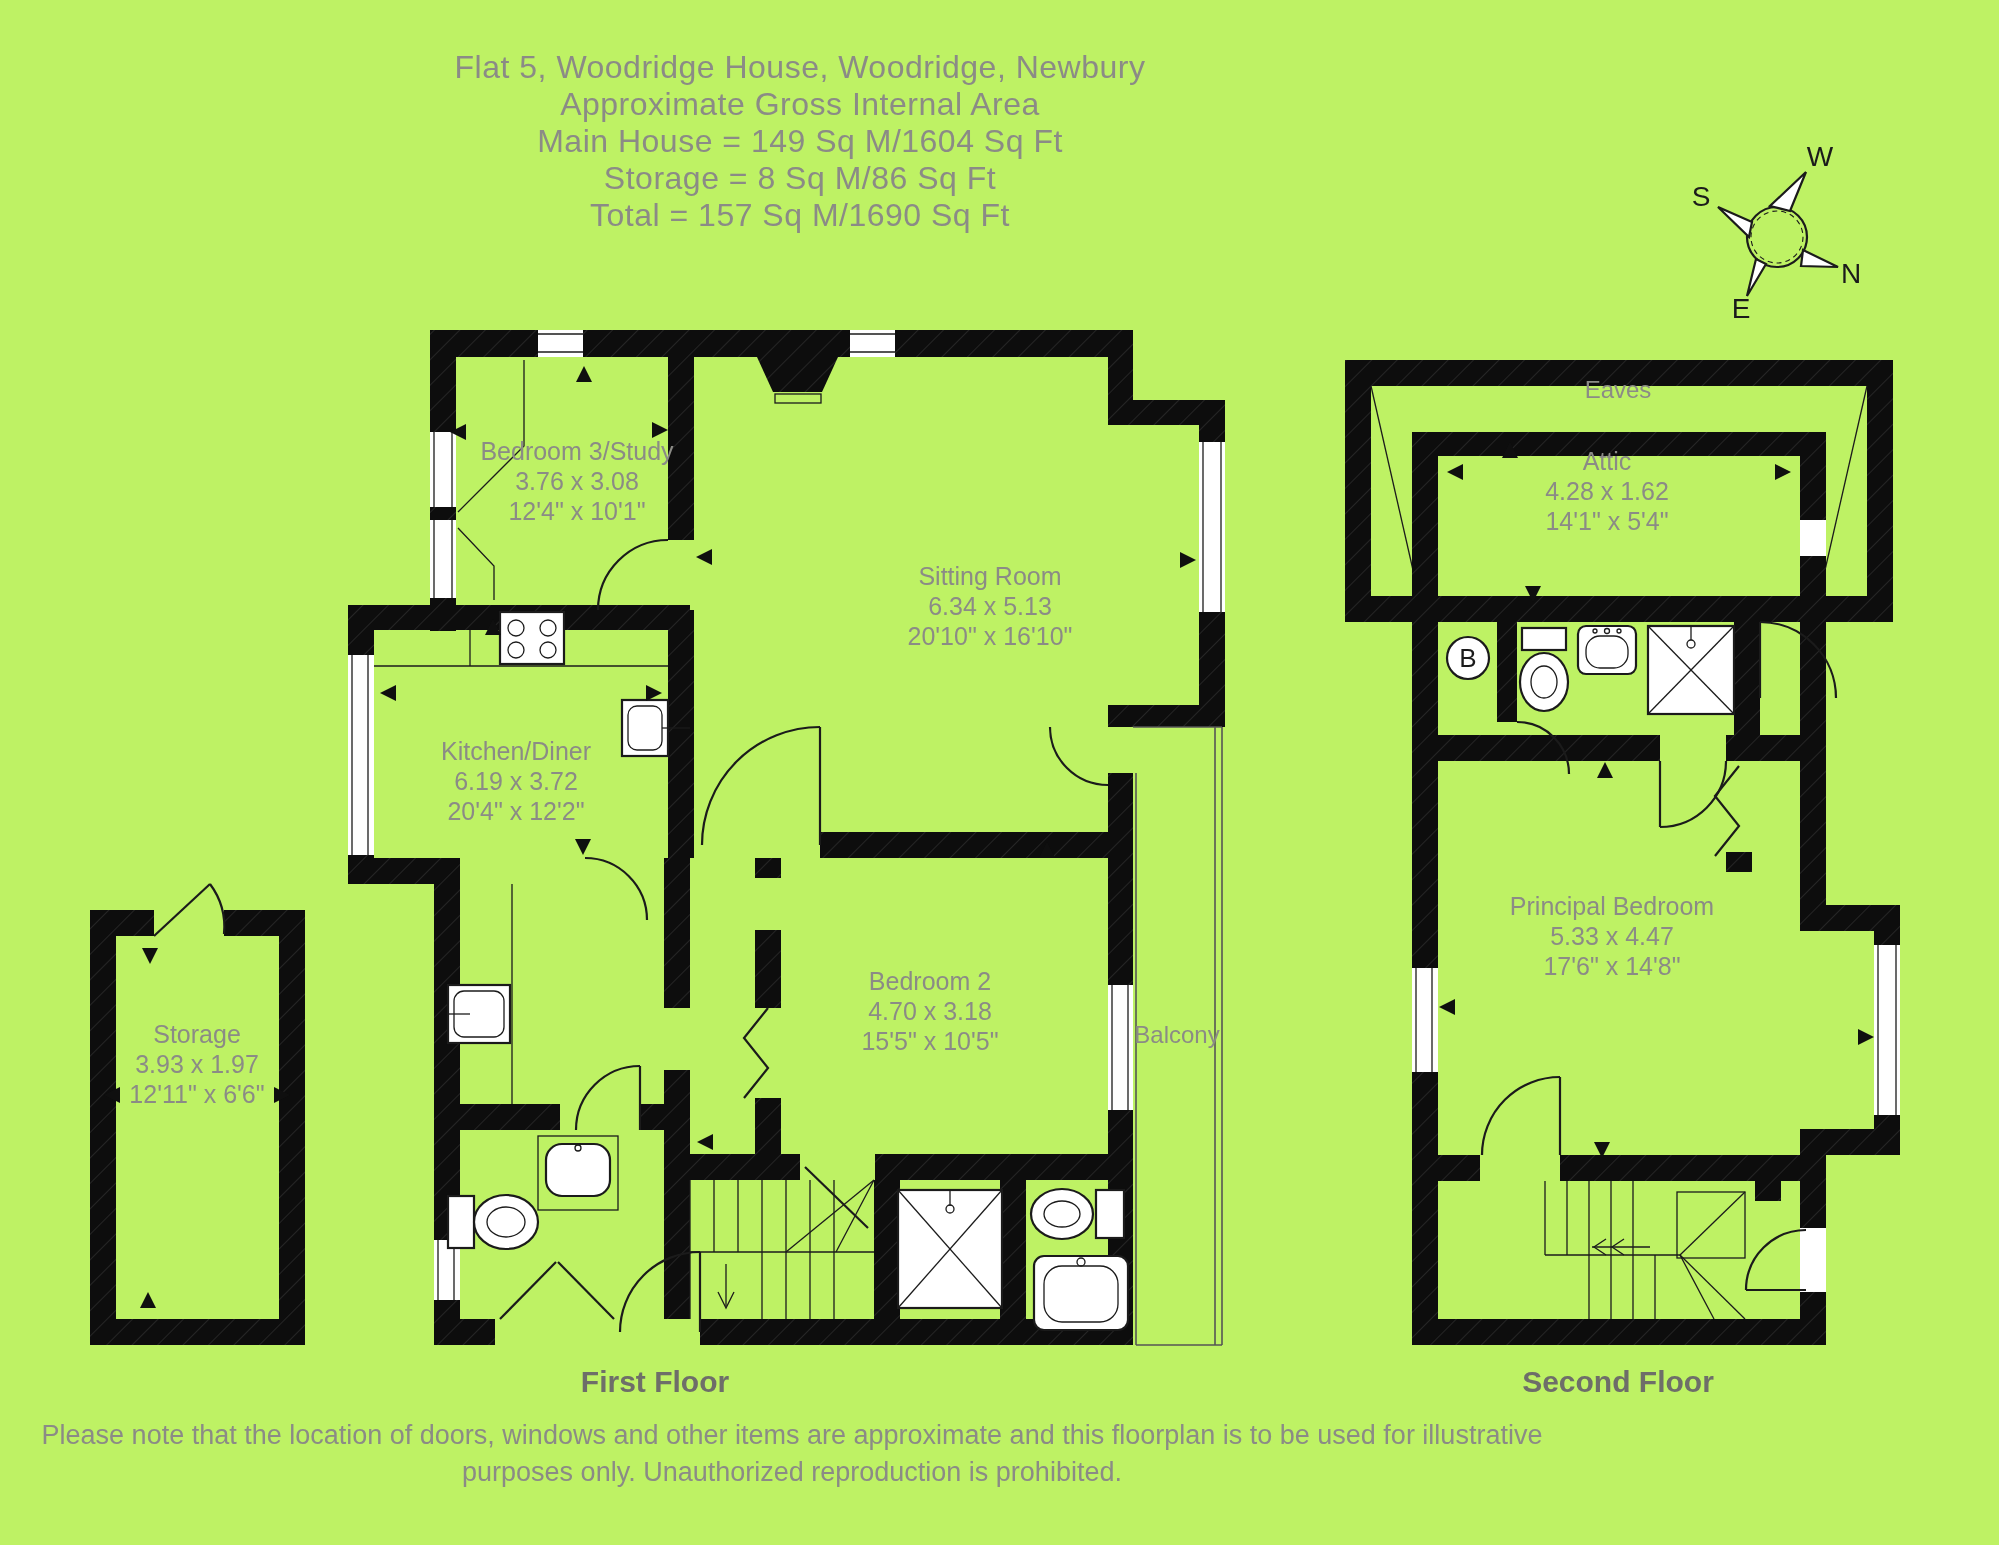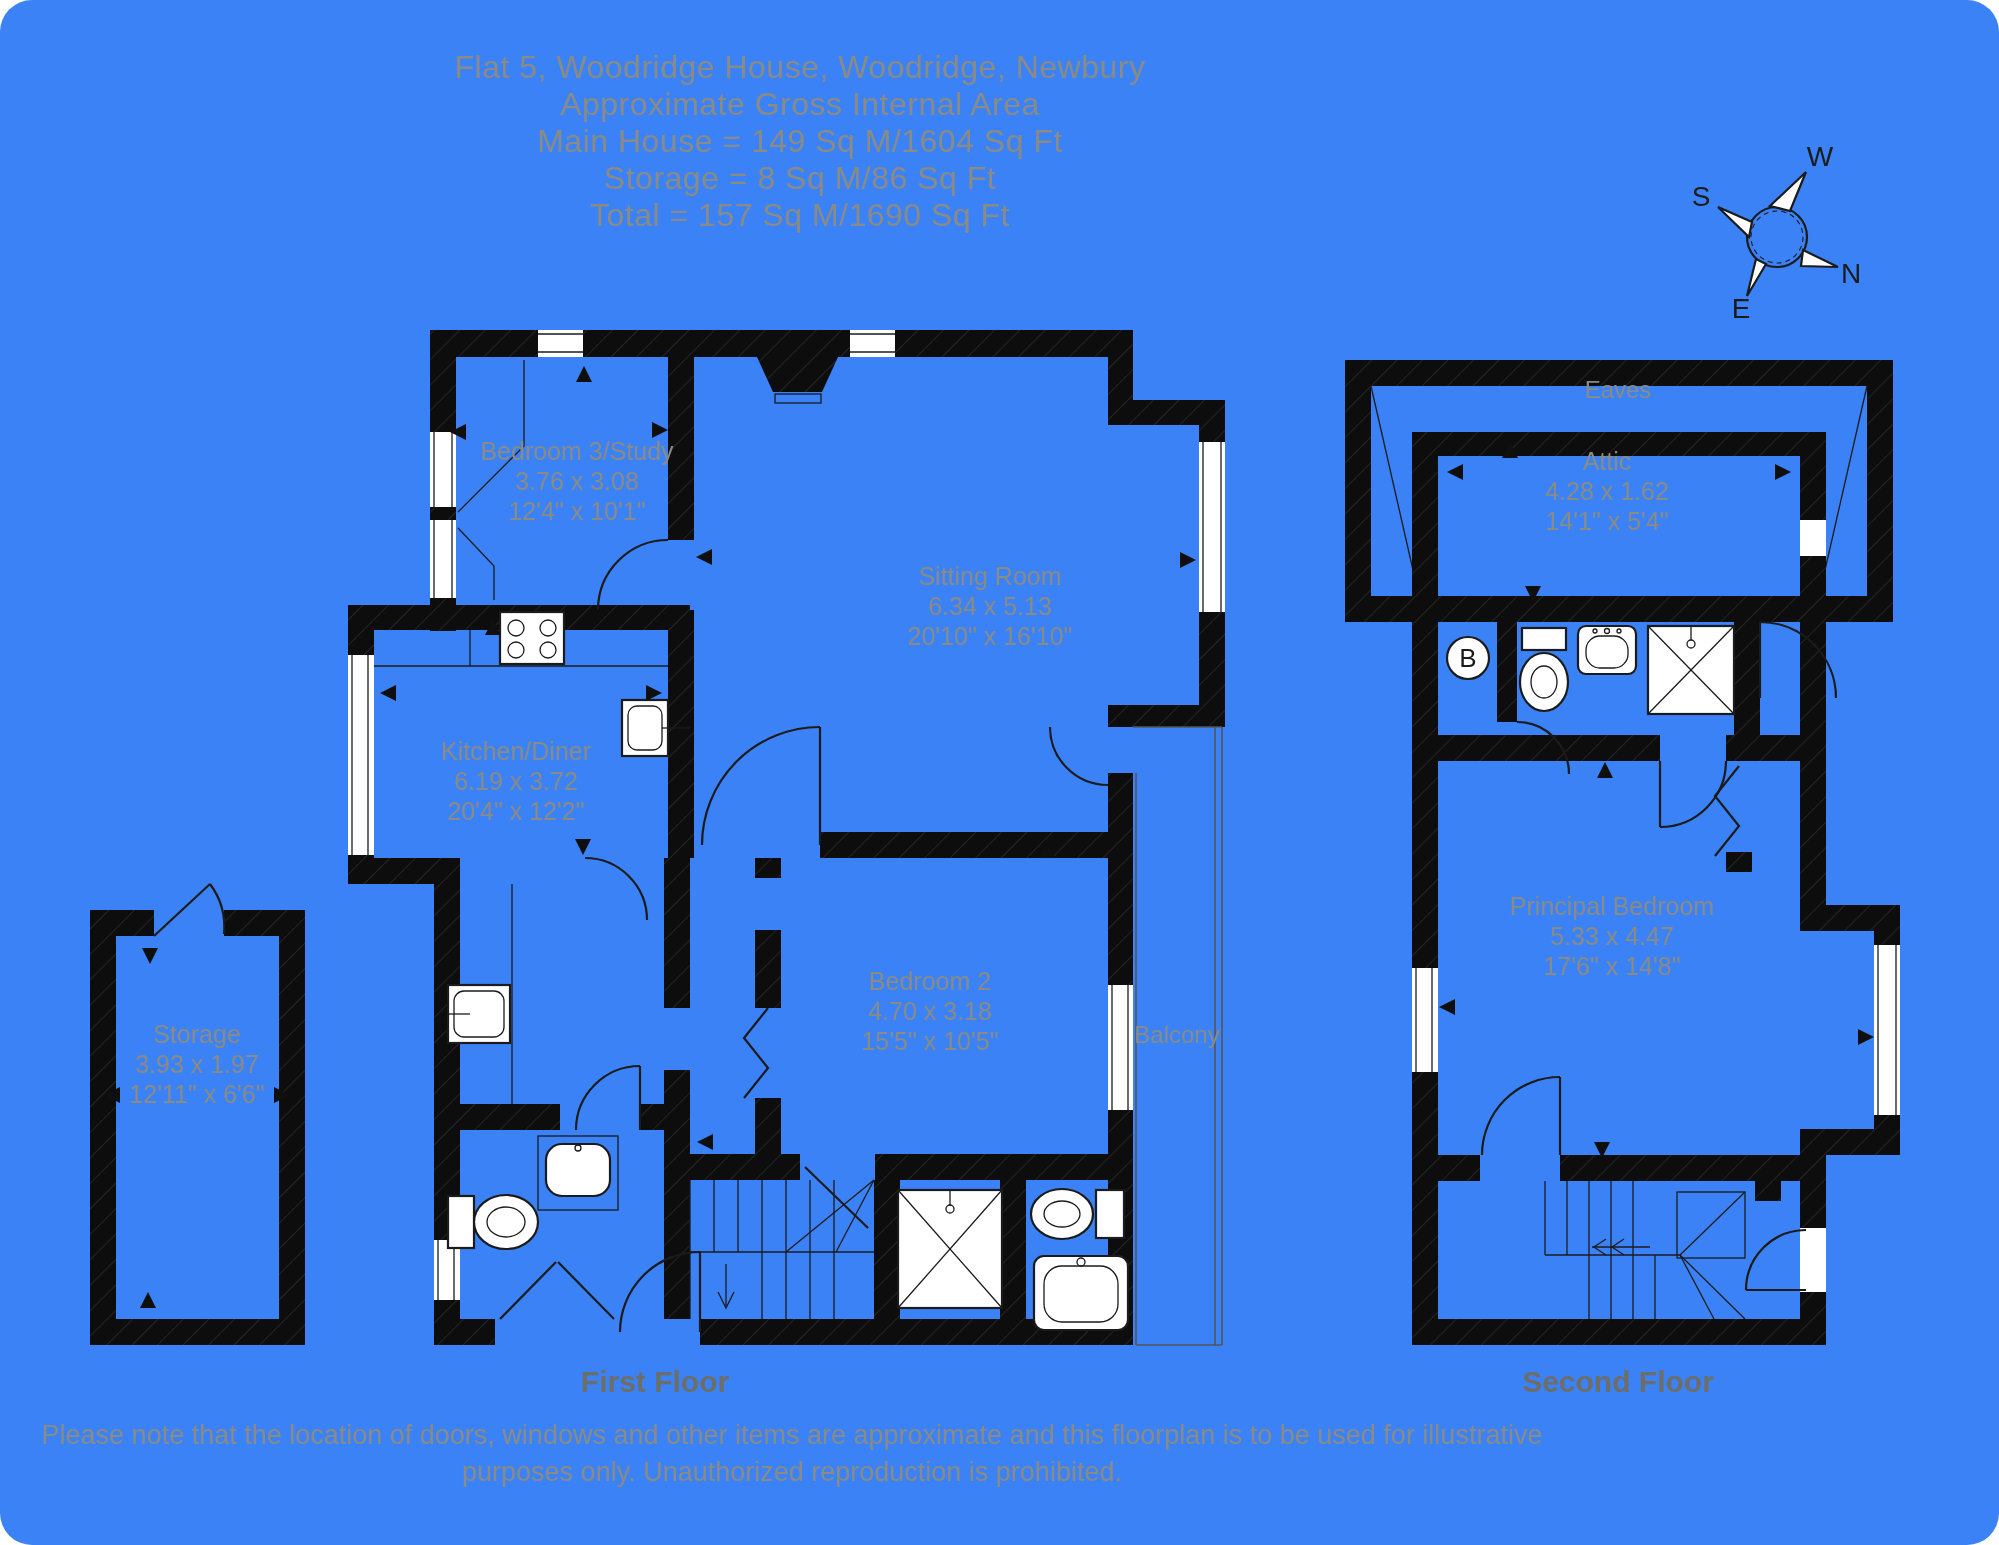--- a/index.html
+++ b/index.html
@@ -1,16 +1,16 @@
 <!DOCTYPE html>
 <html><head>
 <meta charset="utf-8">
 <style>
   html,body{margin:0;padding:0;background:#ffffff;}
-  #stage{position:relative;width:1999px;height:1545px;background:#3b82f6;overflow:hidden;border-radius:32px;}
+  #stage{position:relative;width:1999px;height:1545px;background:#bef264;overflow:hidden;}
   svg{position:absolute;left:0;top:0;}
   text{font-family:"Liberation Sans",sans-serif;}
   .w{fill:url(#wh);}
   .win{fill:#ffffff;}
   .tl{fill:none;stroke:#1b1b1b;stroke-width:2.2;}
   .tl1{fill:none;stroke:#1b1b1b;stroke-width:1.3;}
   .gl{fill:none;stroke:#555;stroke-width:1.6;}
   .fx{fill:#ffffff;stroke:#1b1b1b;stroke-width:2.2;}
   .arr{fill:#0f0f0f;stroke:none;}
   .lbl{font-size:25px;fill:#8b8b86;text-anchor:middle;}

